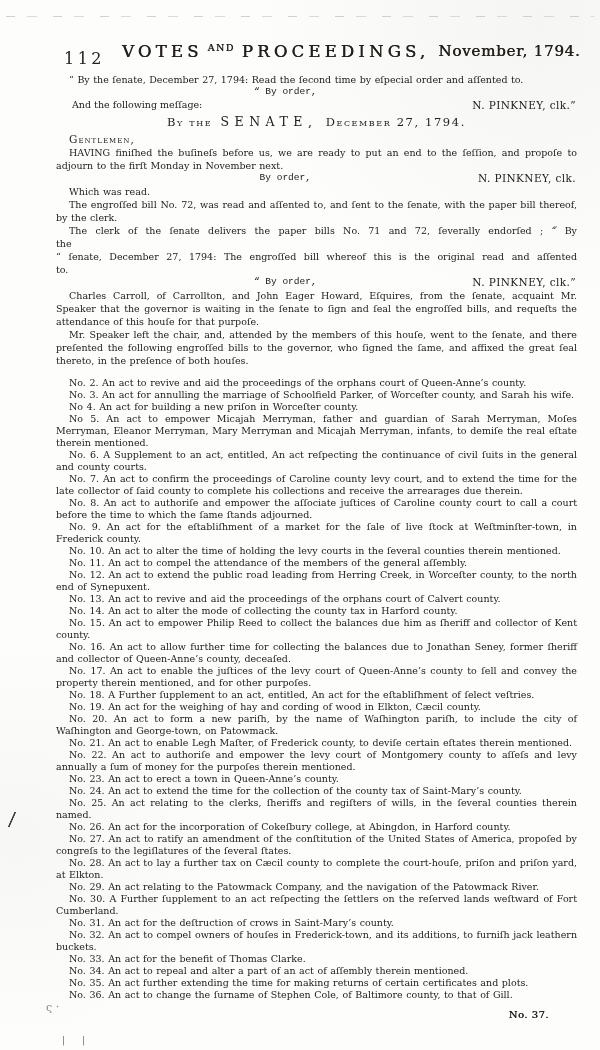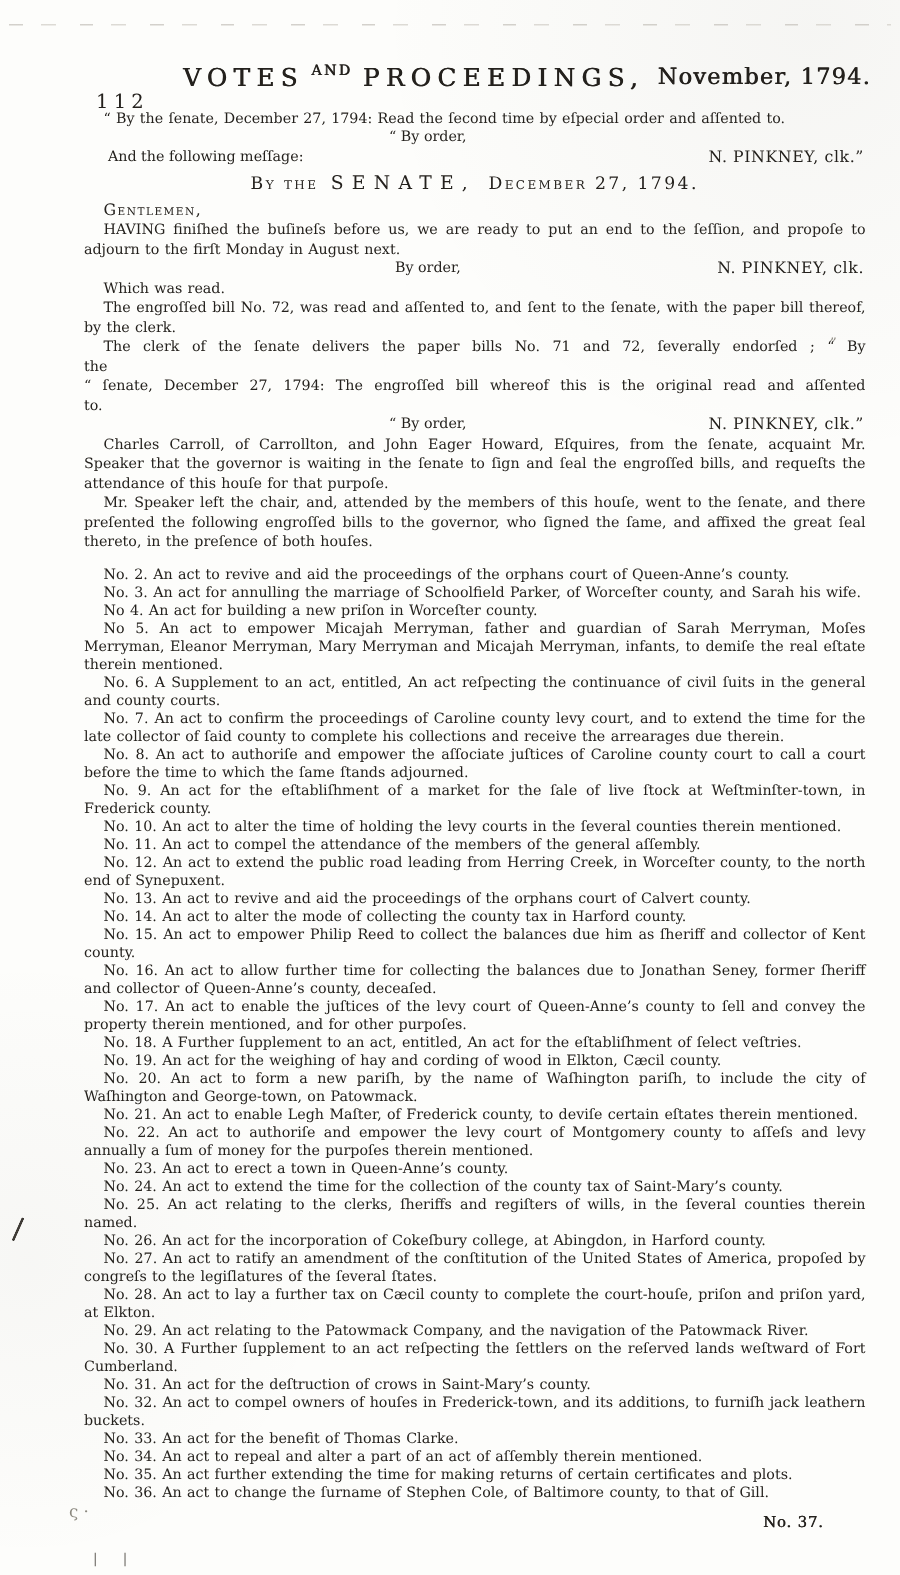--- a/index.html
+++ b/index.html
@@ -27,38 +27,38 @@
   .slash-mark {
     position: absolute; left: 11px; top: 811px;
     width: 0; height: 17px; border-left: 2.2px solid #3e3a35;
     transform: rotate(24deg); border-radius: 1px;
   }
   .pencil-squiggle { position: absolute; left: 46px; top: 1001px; color: #8b887f; font-size: 11px; }
   .pencil-ticks { position: absolute; left: 62px; top: 1035px; color: #6b6862; font-size: 9px; word-spacing: 14px; }
   .stray-mark { position: absolute; right: 42px; top: 219px; color: #8b887f; font-size: 9px; }
 
   
-  .pageno { position: absolute; left: 64px; top: 49px; font-size: 13px; letter-spacing: 3.5px; margin-top: 12px; }
+  .pageno { position: absolute; left: 64px; top: 49px; font-size: 16px; letter-spacing: 3.5px; }
   .title {
     position: absolute; left: 122px; top: 42px; margin: 0; font-weight: normal;
     display: flex; align-items: flex-start; white-space: nowrap;
     text-shadow: 0.4px 0 0 currentColor;
   }
   .title .big  { font-size: 16.5px; letter-spacing: 4.2px; }
   .title .and  { font-size: 9.5px; letter-spacing: 1.5px; margin: 0 7px 0 5px; }
   .title .date { font-size: 15px; letter-spacing: 0.8px; margin-left: 9px; }
 
   
   .body-col { position: absolute; left: 56px; top: 73px; width: 521px; font-size: 9.5px; }
   .body-col p { margin: 0; }
   .para { text-align: justify; text-indent: 13px; line-height: 13px; word-spacing: 0.5px; }
   .lines { word-spacing: 4.0px; }
   .splitrow { position: relative; height: 13px; }
   .splitrow .l { position: absolute; left: 16px; }
-  .splitrow .c { position: absolute; left: 44%; transform: translateX(-50%); white-space: nowrap; }
+  .splitrow .c { position: absolute; left: 44%; transform: translateX(-50%); white-space: nowrap; font-family: Liberation Mono, monospace; }
   .splitrow .r { position: absolute; right: 1px; font-size: 10.5px; letter-spacing: 0.4px; }
   .heading { text-align: center; line-height: 16px; margin: 2px 0 !important; white-space: nowrap; }
   .heading .sc { font-variant: small-caps; font-size: 11.5px; letter-spacing: 1.6px; }
   .heading .spread { font-size: 12.5px; letter-spacing: 5.5px; margin: 0 3px; }
   .salu { font-variant: small-caps; font-size: 10.5px; letter-spacing: 1px; }
 
   .acts { margin-top: 10px; }
   .act { text-align: justify; text-indent: 13px; line-height: 12px; word-spacing: 0.55px; }
   .catchword {
     text-align: right; padding-right: 28px; margin-top: 8px !important;
@@ -86,21 +86,21 @@
         <p class="para">“ By the ſenate, December 27, 1794: Read the ſecond time by eſpecial order and aſſented to.</p>
         <p class="splitrow">
           <span class="c">“ By order,</span>
         </p>
         <p class="splitrow">
           <span class="l">And the following meſſage:</span>
           <span class="r">N. PINKNEY, clk.”</span>
         </p>
         <p class="heading"><span class="sc">By the </span><span class="spread">SENATE,</span><span class="sc"> December 27, 1794.</span></p>
         <p class="para"><span class="salu">Gentlemen,</span></p>
-        <p class="para">HAVING finiſhed the buſineſs before us, we are ready to put an end to the ſeſſion, and propoſe to adjourn to the firſt Monday in August next.</p>
+        <p class="para">HAVING finiſhed the buſineſs before us, we are ready to put an end to the ſeſſion, and propoſe to adjourn to the firſt Monday in November next.</p>
         <p class="splitrow">
           <span class="c">By order,</span>
           <span class="r">N. PINKNEY, clk.</span>
         </p>
         <p class="para">Which was read.</p>
         <p class="para">The engroſſed bill No. 72, was read and aſſented to, and ſent to the ſenate, with the paper bill thereof, by the clerk.</p>
         <p class="para lines">The clerk of the ſenate delivers the paper bills No. 71 and 72, ſeverally endorſed ; “ By the<br>“ ſenate, December 27, 1794: The engroſſed bill whereof this is the original read and aſſented to.</p>
         <p class="splitrow">
           <span class="c">“ By order,</span>
           <span class="r">N. PINKNEY, clk.”</span>

